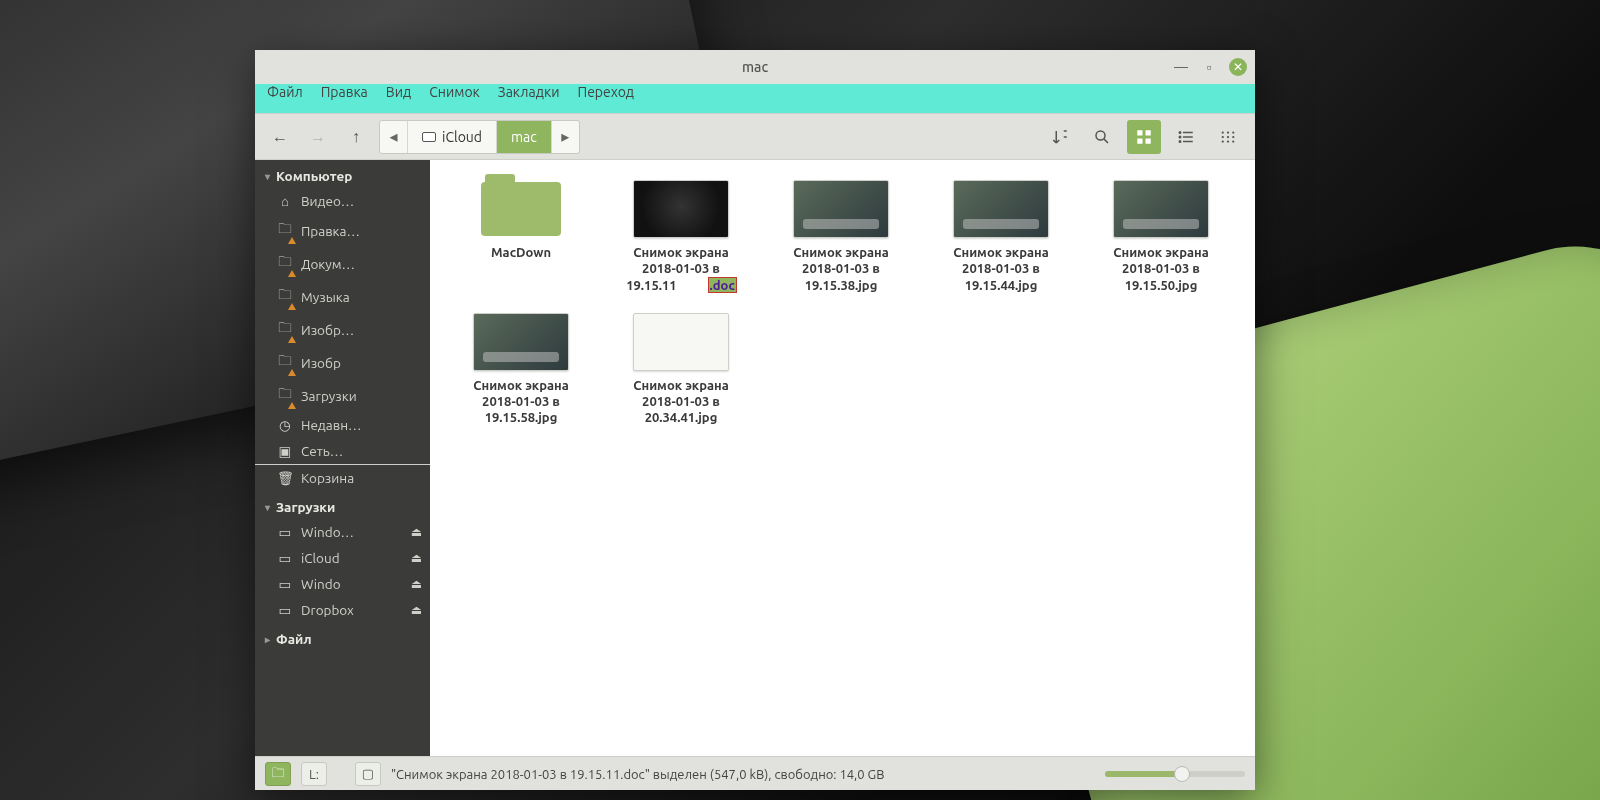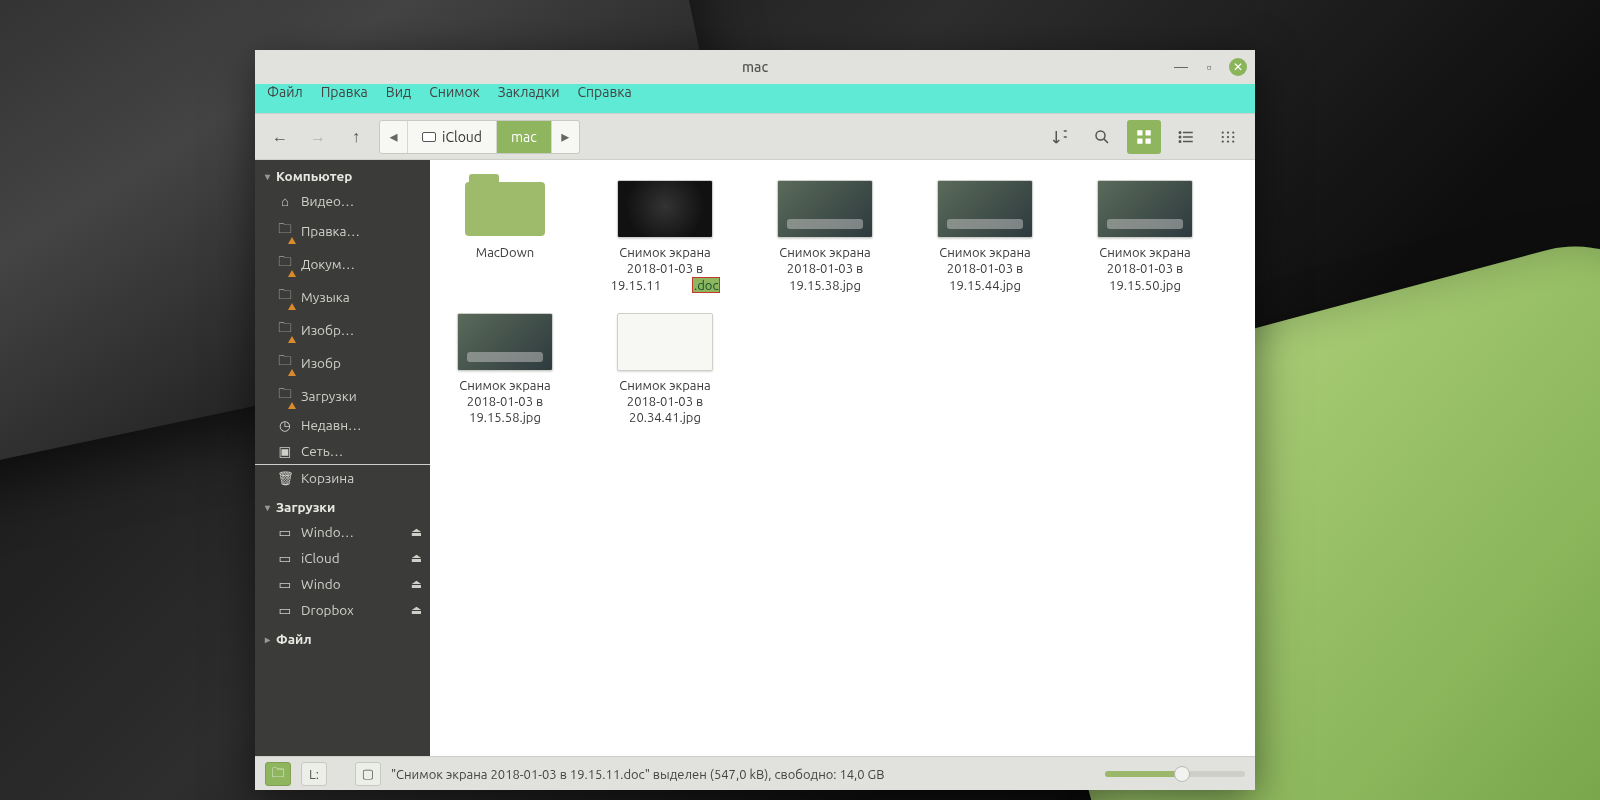--- a/index.html
+++ b/index.html
@@ -70,31 +70,31 @@
   .side-section-header{display:flex;align-items:center;gap:6px;padding:8px 10px 4px;font-weight:700;color:#e8e8e3;}
   .side-section-header .tri{font-size:10px;color:#9a9a95;}
   .side-item{display:flex;align-items:center;gap:8px;padding:5px 8px 5px 22px;color:#cfcfca;white-space:nowrap;overflow:hidden;text-overflow:ellipsis;}
   .side-item.active{border-bottom:1px solid #cfcfca;}
   .side-item .ico{width:16px;text-align:center;color:#cfcfca;}
   .side-item .warn{position:relative;}
   .side-item .warn::after{content:"";position:absolute;right:-3px;bottom:-2px;width:0;height:0;border-left:4px solid transparent;border-right:4px solid transparent;border-bottom:7px solid #d98a2a;}
   .side-item .eject{margin-left:auto;color:#cfcfca;font-size:12px;}
 
   .content { flex:1; background:#fff; overflow:auto;}
-  .icon-grid { display:flex; flex-wrap:wrap; gap:20px 10px; padding:20px 0; align-content:flex-start;}
+  .icon-grid { display:flex; flex-wrap:wrap; gap:20px 10px; padding:20px 16px; align-content:flex-start;font-weight:bold;}
   .file { width:150px; display:flex; flex-direction:column; align-items:center; text-align:center; font-size:13px; color:#3a3a3a;}
   .file .thumb { width:96px; height:58px; margin-bottom:6px; display:flex; align-items:center; justify-content:center;}
   .folder-shape{width:80px;height:54px;background:#9dbb6a;border-radius:4px;position:relative;}
   .folder-shape::before{content:"";position:absolute;top:-8px;left:4px;width:30px;height:12px;background:#9dbb6a;border-radius:3px 3px 0 0;}
   .img-thumb{width:96px;height:58px;background:linear-gradient(135deg,#5a6a5a,#2e3a3e);border:1px solid #cfcfca;border-radius:2px;box-shadow:0 1px 2px rgba(0,0,0,.15);position:relative;}
   .img-thumb.dark{background:radial-gradient(circle at 50% 45%,#333 0%,#111 70%);}
   .img-thumb.light{background:#f7f7f4;}
   .img-thumb .dock{position:absolute;left:10%;right:10%;bottom:8px;height:10px;background:rgba(200,200,200,.5);border-radius:3px;}
   .file .name{line-height:1.25;white-space:pre-line;}
-  .file .name .sel{background:#8fb55e;color:#14532d;outline:1px solid #c0392b;padding:0 1px;margin-left:32px;}
+  .file .name .sel{background:#8fb55e;color:#4c1d95;outline:1px solid #c0392b;padding:0 1px;margin-left:32px;}
   .file.edit .name{display:inline-block;}
 
   .statusbar {
     height:34px; background:#e1e1dd; border-top:1px solid #cfcfca; display:flex; align-items:center; gap:10px; padding:0 10px; font-size:13px; color:#444;
   }
   .sb-btn{width:26px;height:24px;display:flex;align-items:center;justify-content:center;border:1px solid #c9c9c4;border-radius:3px;color:#555;background:#eceee8;}
   .sb-btn.green{background:#8fb55e;border-color:#7ea050;color:#fff;}
   .sb-text{flex:1;white-space:nowrap;overflow:hidden;text-overflow:ellipsis;}
   .zoom{width:140px;height:6px;background:#cfcfca;border-radius:3px;position:relative;}
   .zoom::before{content:"";position:absolute;left:0;width:55%;height:100%;background:#9ab76a;border-radius:3px;}
@@ -115,21 +115,21 @@
       <span class="win-close">✕</span>
     </div>
   </div>
 
   <div class="menubar">
     <span>Файл</span>
     <span>Правка</span>
     <span>Вид</span>
     <span>Снимок</span>
     <span>Закладки</span>
-    <span>Справка</span>
+    <span>Переход</span>
   </div>
 
   <div class="toolbar">
     <div class="nav-btn">←</div>
     <div class="nav-btn disabled">→</div>
     <div class="nav-btn">↑</div>
 
     <div class="pathbar">
       <div class="pathbtn">◂</div>
       <div class="crumb">

